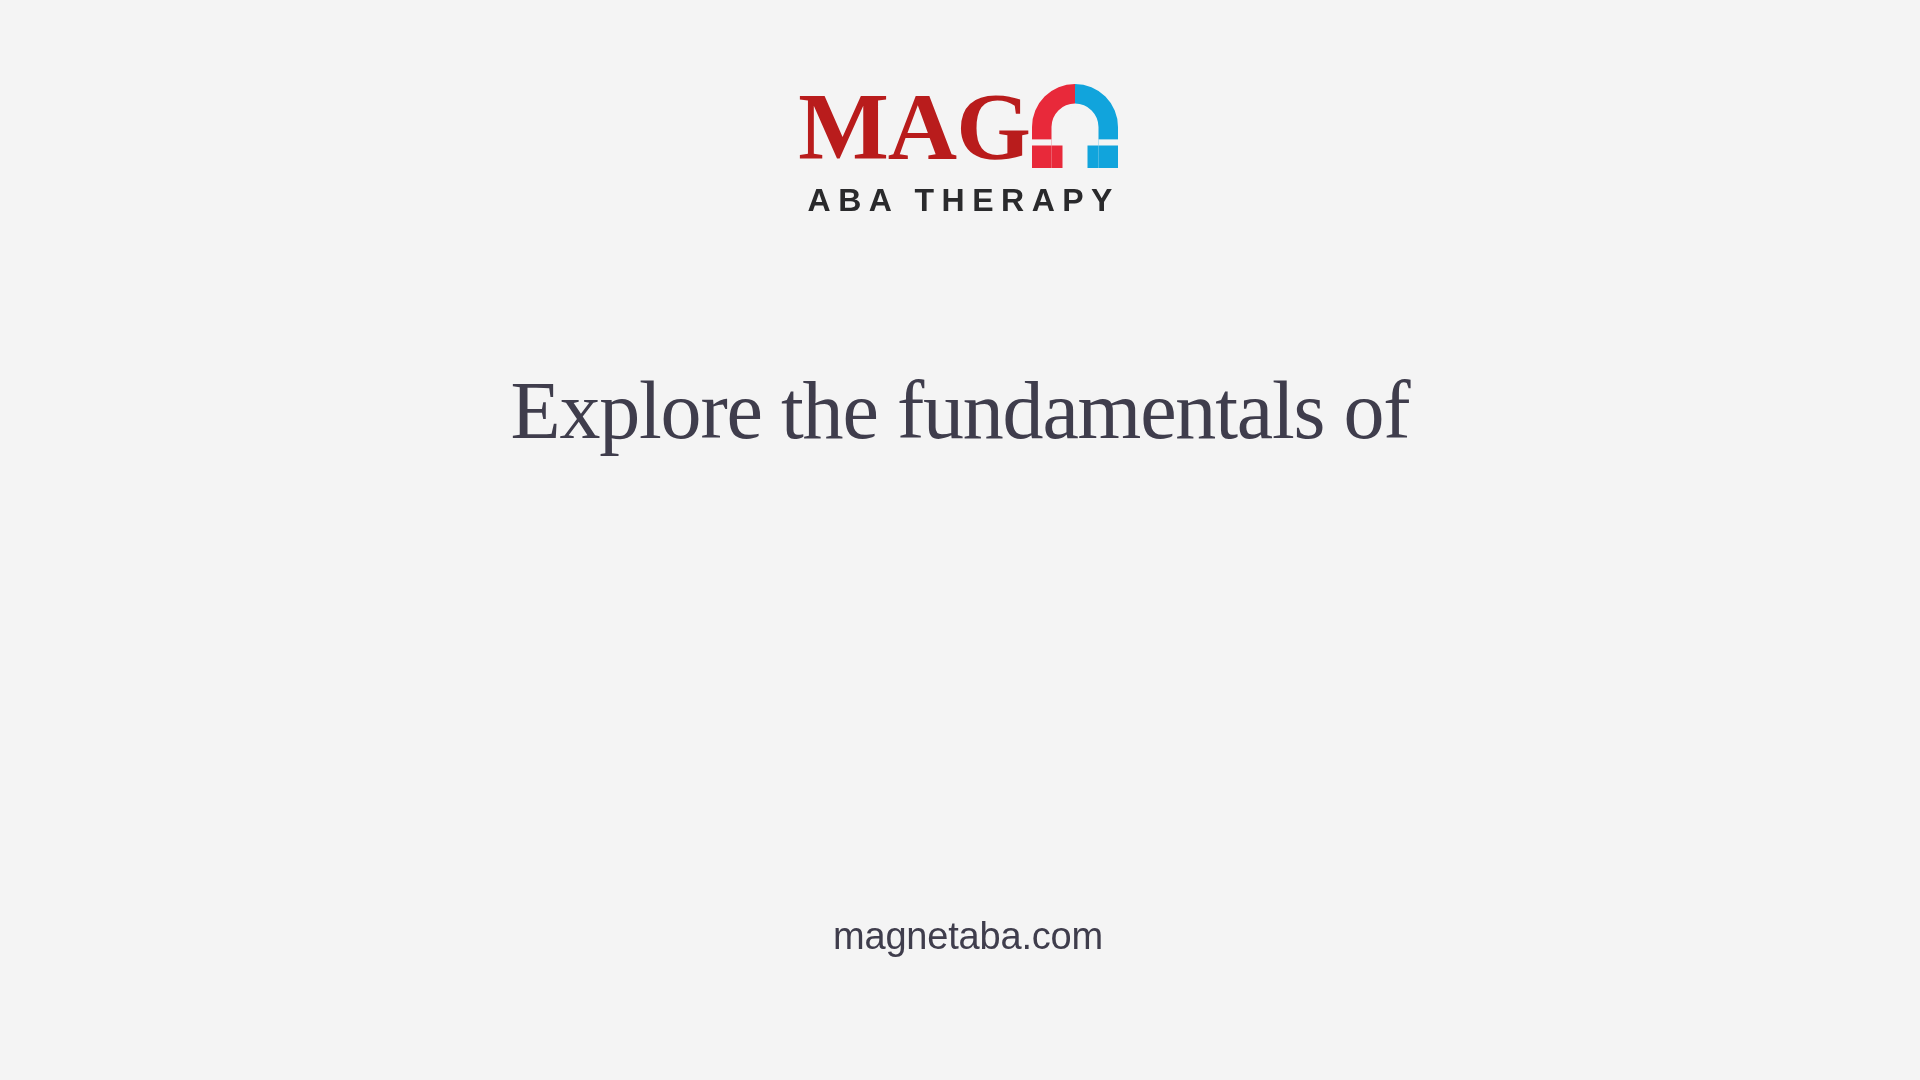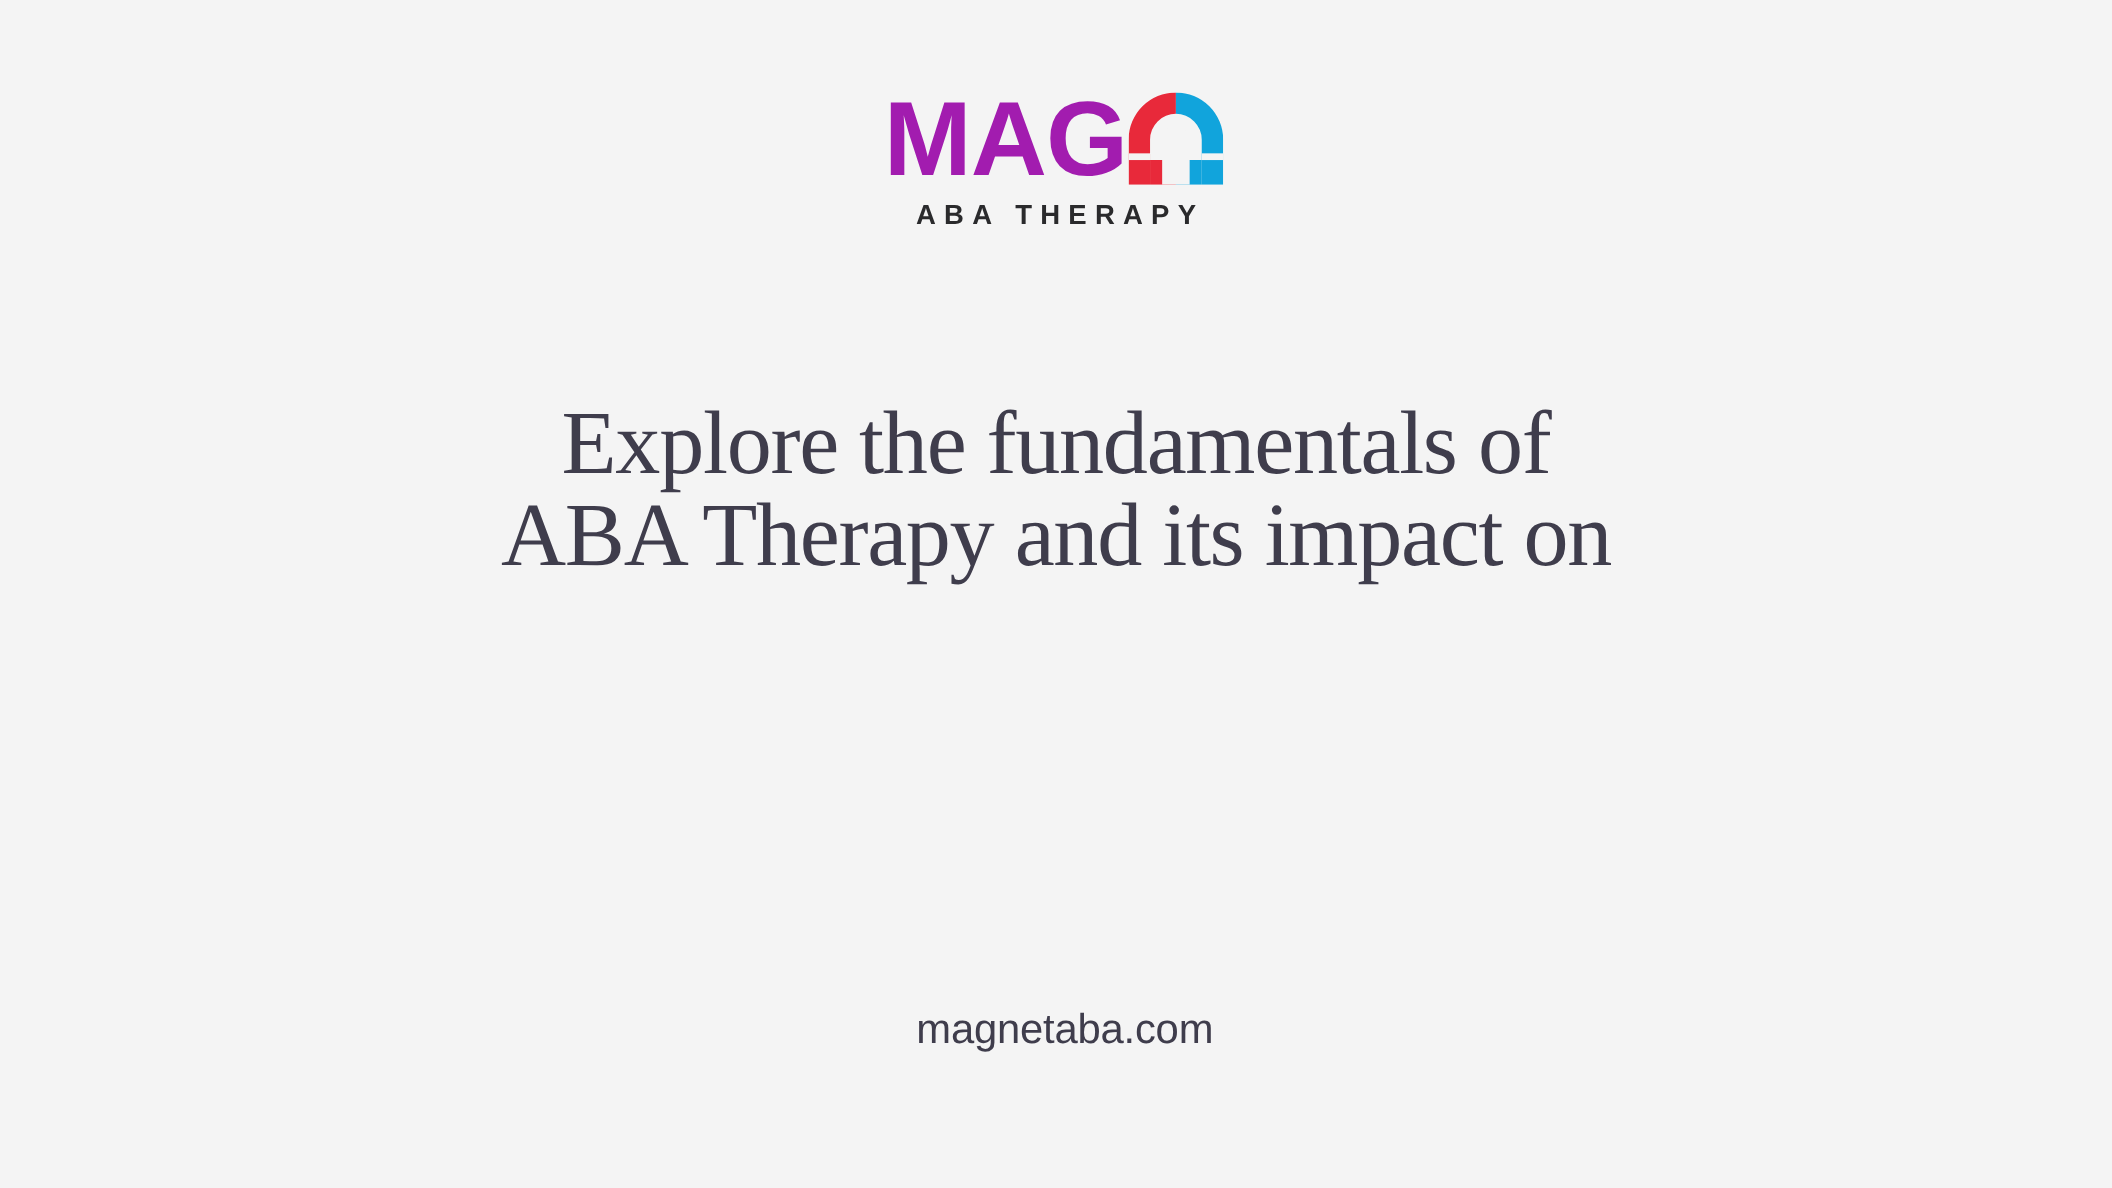--- a/index.html
+++ b/index.html
@@ -36,45 +36,45 @@
   }
 
   .wordmark {
     display: flex;
     align-items: flex-end;
     height: 96px;
     line-height: 1;
   }
 
   .wordmark-text {
-    font-family: Liberation Sans, sans-serif;
+    font-family: Liberation Serif, serif;
     font-weight: bold;
     font-size: 96px;
     letter-spacing: -1px;
-    color: #a21caf;
+    color: #b91c1c;
     line-height: 0.84;
     display: block;
   }
 
   
   .magnet-glyph {
     position: relative;
     width: 86px;
     height: 84px;
     margin: 0 4px 0 2px;
     flex: none;
     align-self: flex-end;
   }
   .magnet-glyph svg { display: block; width: 100%; height: 100%; }
 
   .tagline {
     margin-top: 14px;
     font-family: "Liberation Sans", sans-serif;
     font-weight: bold;
-    font-size: 25px;
+    font-size: 32px;
     letter-spacing: 7.5px;
     color: #2a2a2c;
     text-indent: 7.5px;
     text-align: center;
   }
 
   
   .headline {
     margin-top: 150px;
     width: 1420px;
@@ -140,18 +140,17 @@
         </svg>
       </span>
 
     </div>
 
     <div class="tagline">ABA THERAPY</div>
   </div>
 
   <h1 class="headline">
     <span class="hl-line">Explore the fundamentals of</span>
-    <span class="hl-line">ABA Therapy and its impact on</span>
   </h1>
 
   <div class="footer-url">magnetaba.com</div>
 
 </div>
 
 </body></html>

